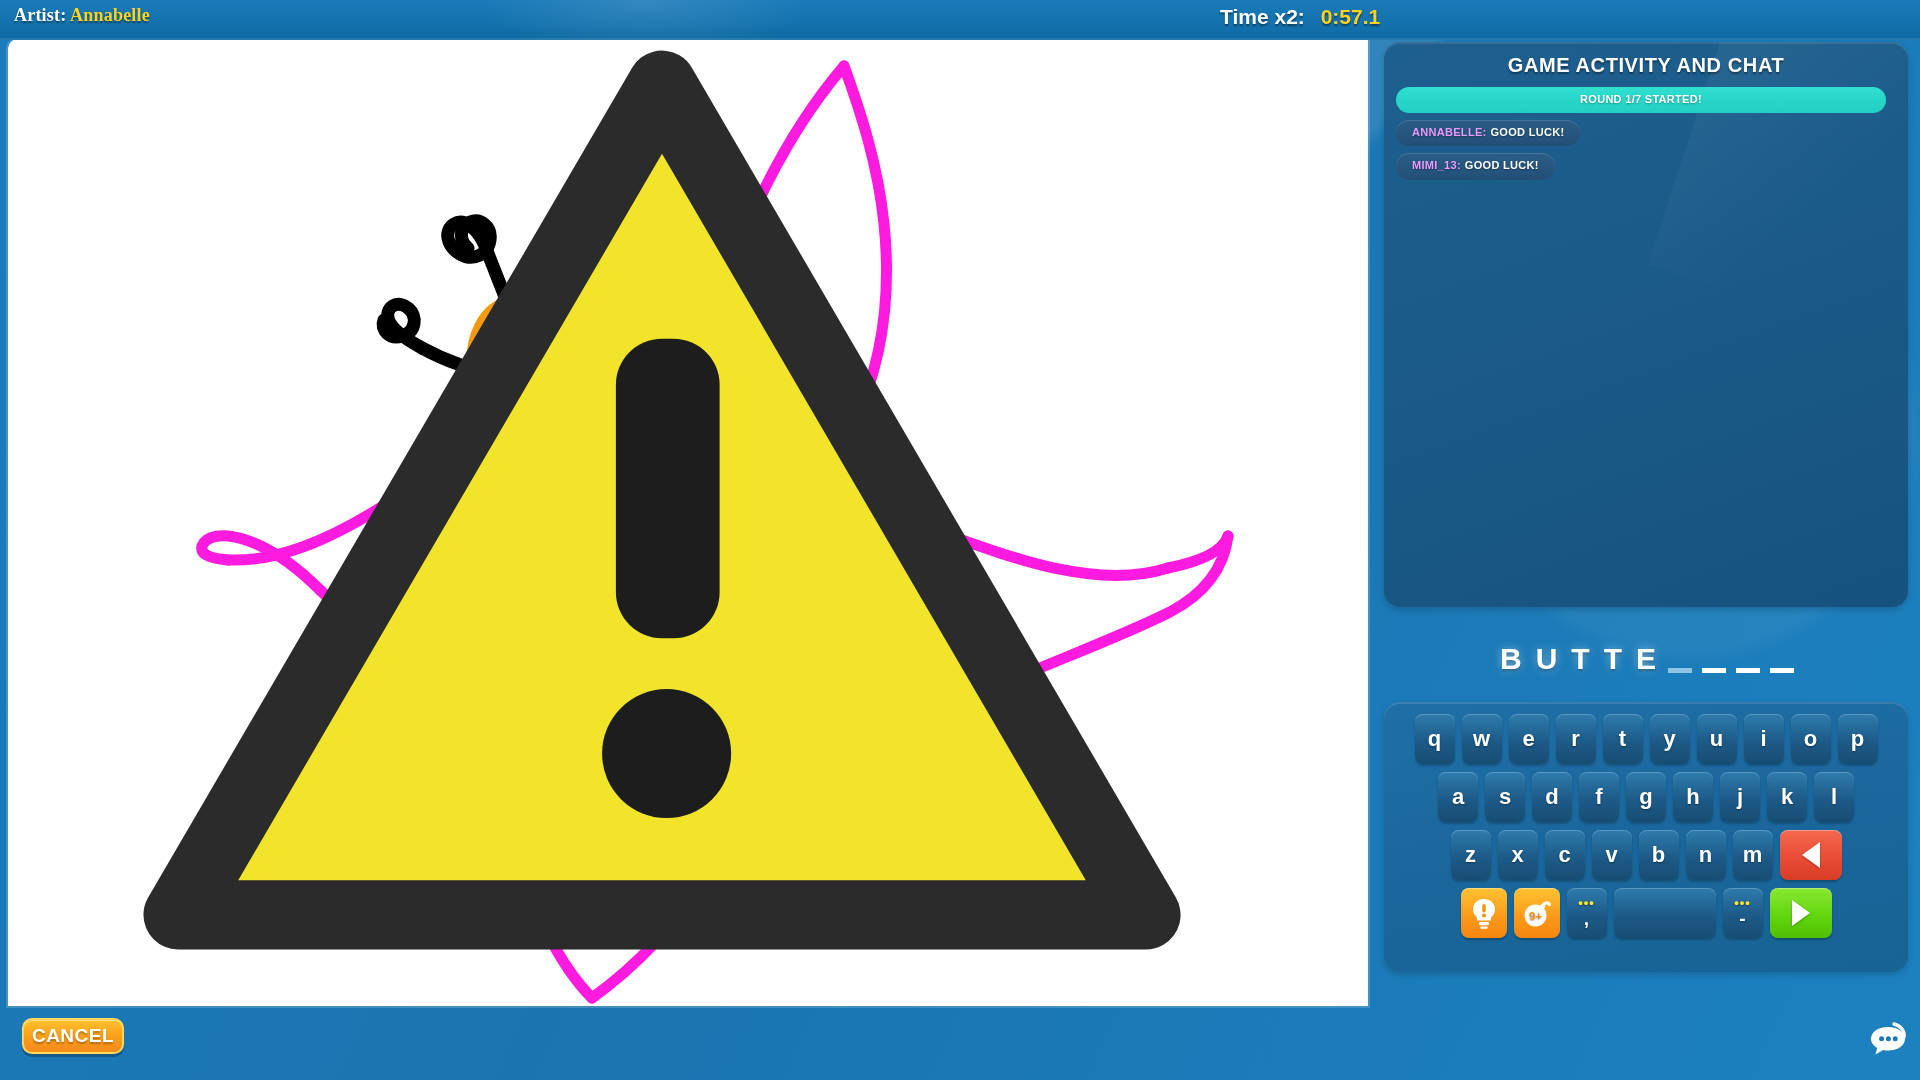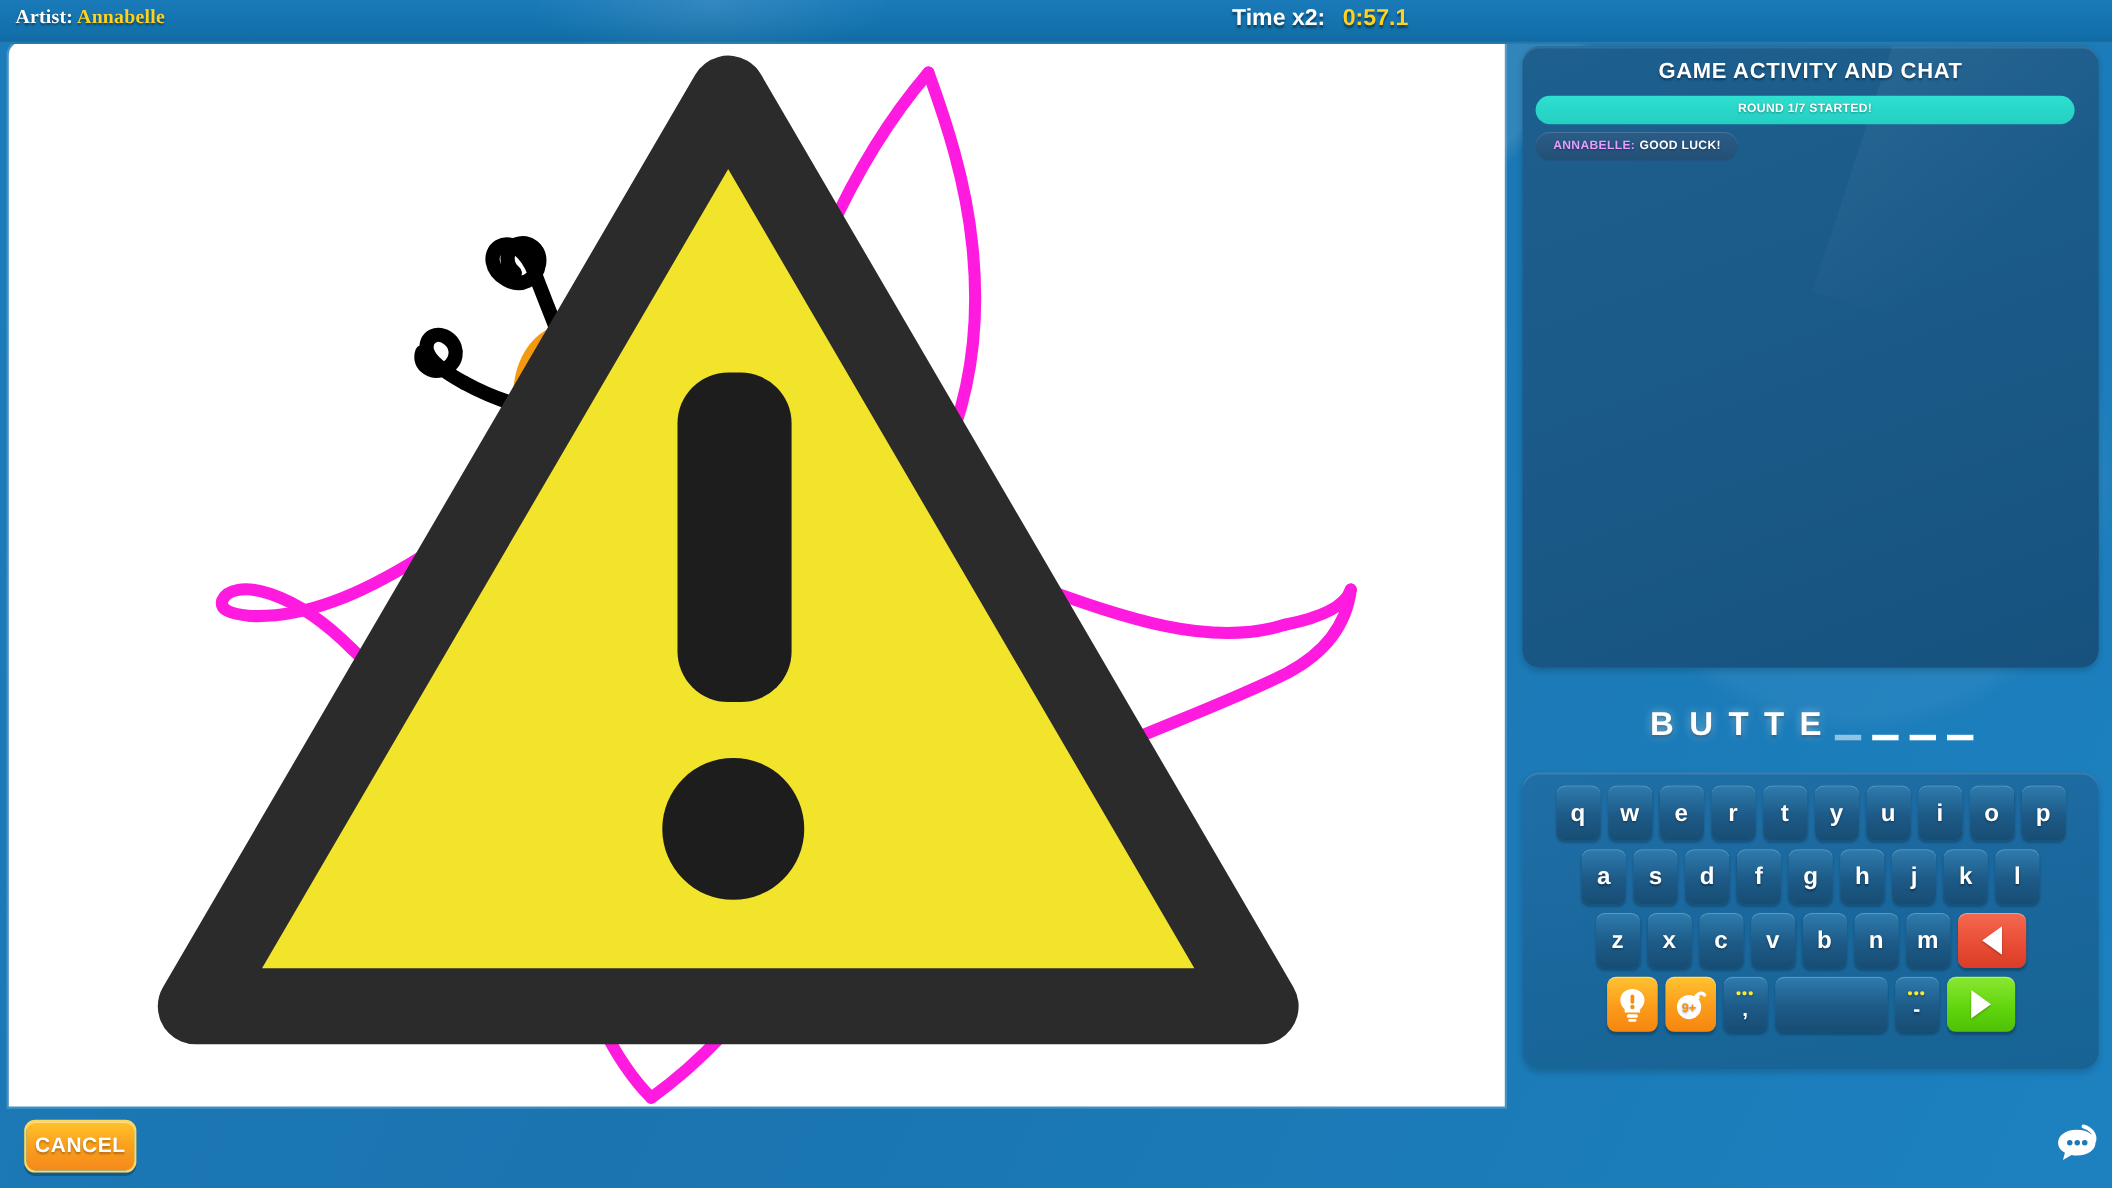--- a/index.html
+++ b/index.html
@@ -31,42 +31,42 @@
   }
   .artist-label {
     position:absolute; left:14px; top:5px;
     font-size:18px; font-weight:bold; color:#ffffff;
     letter-spacing:.2px;
     text-shadow:0 2px 2px rgba(0,0,0,.45);
     font-family:Liberation Serif, serif;
   }
   .artist-name { color:#ffd21e; }
   .time-block {
-    position:absolute; left:1120px; top:5px;
+    position:absolute; left:1220px; top:5px;
     font-size:21px; font-weight:bold; color:#ffffff;
     text-shadow:0 2px 2px rgba(0,0,0,.45);
     text-align:center;
   }
   .time-value { color:#ffd21e; margin-left:10px; }
 
   
   .canvas-frame {
     position:absolute; left:8px; top:38px; width:1360px; height:968px;
     background:#ffffff;
     border-radius:12px 0 0 0;
     overflow:hidden;
     box-shadow:0 0 0 2px rgba(255,255,255,.18);
     z-index:3;
   }
   .canvas-frame svg { display:block; width:1360px; height:968px; }
   .warn-icon { position:absolute; right:26px; bottom:22px; width:46px; height:42px; }
 
   
   .cancel-btn {
-    position:absolute; left:22px; top:1018px; width:102px; height:48px;
+    position:absolute; left:22px; top:1018px; width:102px; height:36px;
     border-radius:10px;
     background:linear-gradient(180deg,#ffc22b 0%,#fba11d 48%,#f4891a 100%);
     border:2px solid #ffd85c;
     box-shadow:0 3px 0 rgba(0,0,0,.25), inset 0 1px 0 rgba(255,255,255,.45);
     color:#fff; font-weight:bold; font-size:19px;
     display:flex; align-items:center; justify-content:center;
     text-shadow:0 2px 2px rgba(0,0,0,.3);
     letter-spacing:.5px; cursor:pointer; z-index:7;
   }
 
@@ -251,20 +251,25 @@
     <div class="bubble-row">
       <div class="bubble system">ROUND 1/7 STARTED!</div>
     </div>
 
     <div class="bubble-row">
       <div class="bubble msg">
         <span class="who">ANNABELLE:</span><span>GOOD LUCK!</span>
       </div>
     </div>
 
+    <div class="bubble-row">
+      <div class="bubble msg">
+        <span class="who">MIMI_13:</span><span>GOOD LUCK!</span>
+      </div>
+    </div>
 
 
 
 
   </div>
 </div>
 
 <div class="word-row">
   <span class="word-letter">B</span>
   <span class="word-letter">U</span>

